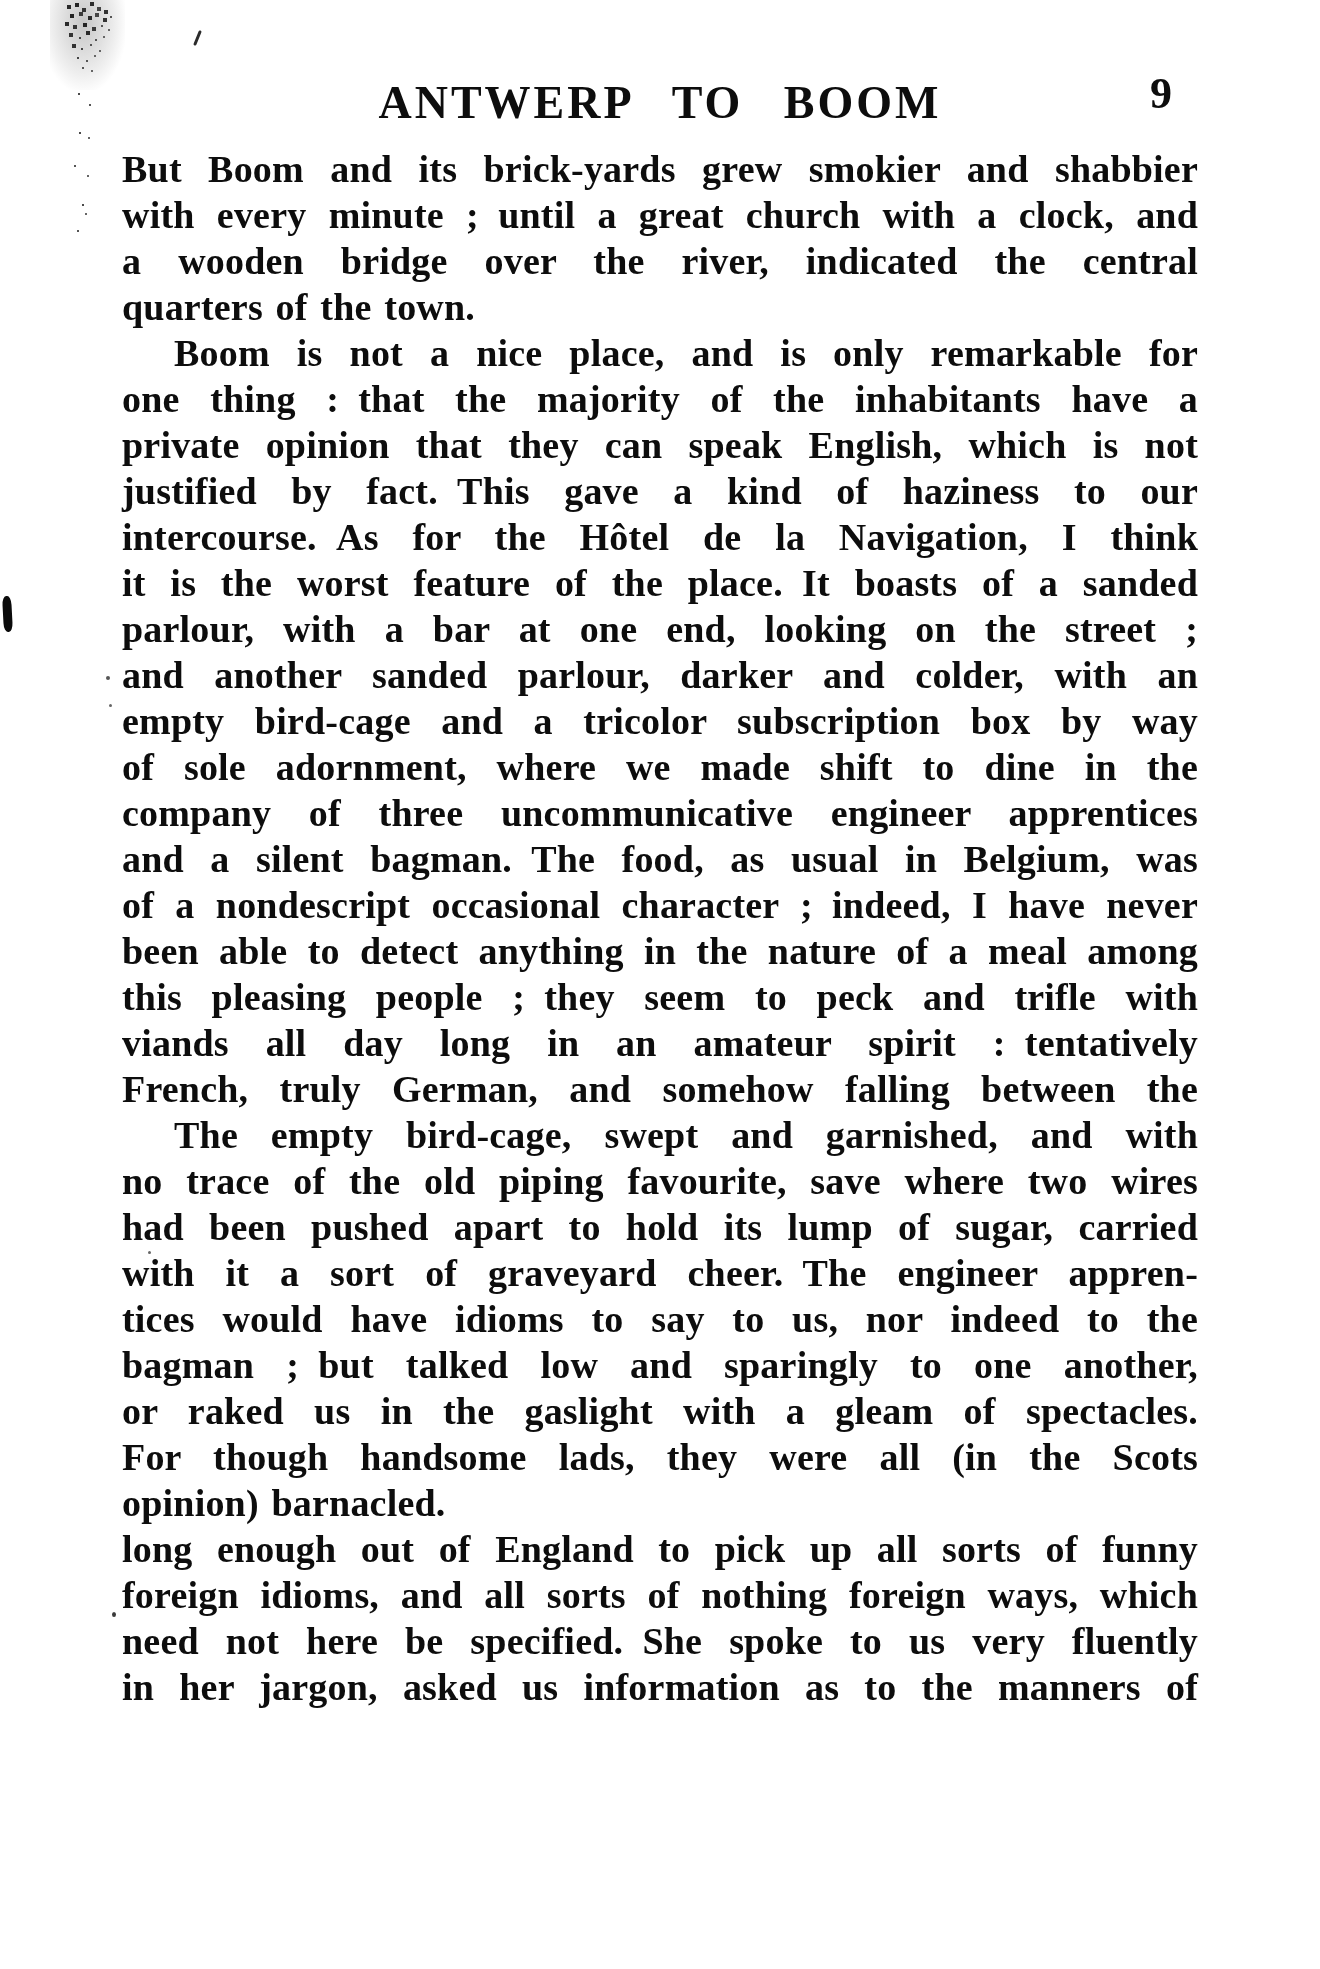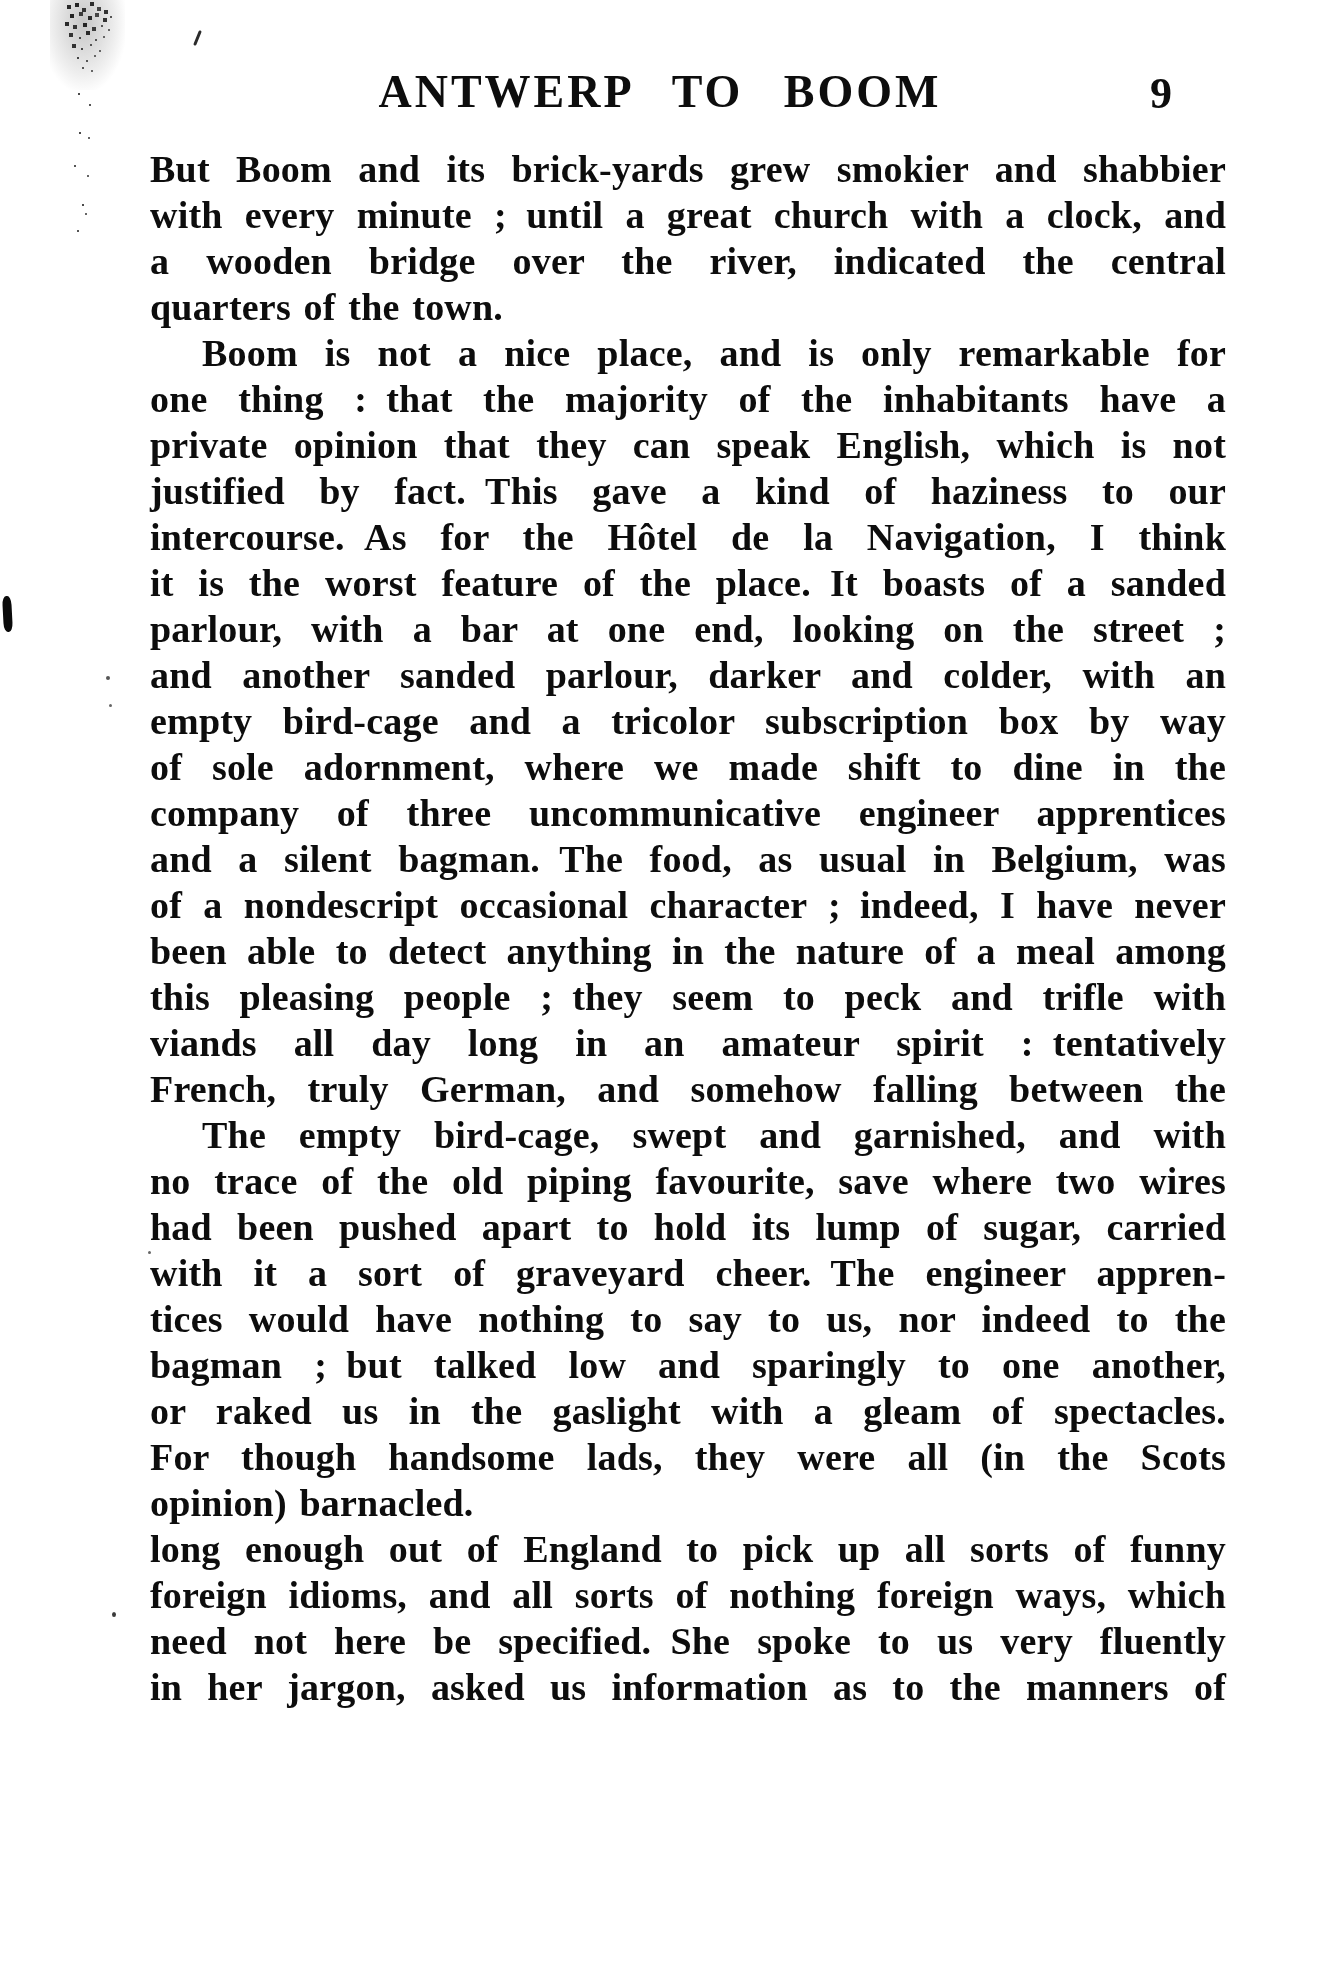--- a/index.html
+++ b/index.html
@@ -16,21 +16,21 @@
     width: 1320px;
     height: 1969px;
     background: #ffffff;
     color: #0d0d0d;
     font-family: "Liberation Serif", serif;
   }
   
   .running-title {
     position: absolute;
     left: 122px;
-    top: 65px;
+    top: 76px;
     width: 1076px;
     text-align: center;
     font-size: 46px;
     font-weight: bold;
     letter-spacing: 3px;
     word-spacing: 26px;
     white-space: nowrap;
   }
   .page-number {
     position: absolute;
@@ -43,21 +43,20 @@
   .text-block {
     position: absolute;
     left: 122px;
     top: 146px;
     width: 1076px;
     font-size: 38px;
     line-height: 46px;
     font-weight: bold;
     letter-spacing: 0.2px;
     word-spacing: 3px;
-    margin-left: 28px;
   }
   .line {
     text-align: justify;
     text-align-last: justify;
     white-space: normal;
   }
   .line.left {
     text-align: left;
     text-align-last: left;
   }
@@ -152,21 +151,21 @@
       <div class="line">and a silent bagman. The food, as usual in Belgium, was</div>
       <div class="line">of a nondescript occasional character ; indeed, I have never</div>
       <div class="line">been able to detect anything in the nature of a meal among</div>
       <div class="line">this pleasing people ; they seem to peck and trifle with</div>
       <div class="line">viands all day long in an amateur spirit : tentatively</div>
       <div class="line">French, truly German, and somehow falling between the</div>
       <div class="line indent">The empty bird-cage, swept and garnished, and with</div>
       <div class="line">no trace of the old piping favourite, save where two wires</div>
       <div class="line">had been pushed apart to hold its lump of sugar, carried</div>
       <div class="line">with it a sort of graveyard cheer. The engineer appren-</div>
-      <div class="line">tices would have nothing to say to us, nor indeed to the</div>
+      <div class="line">tices would have idioms to say to us, nor indeed to the</div>
       <div class="line">bagman ; but talked low and sparingly to one another,</div>
       <div class="line">or raked us in the gaslight with a gleam of spectacles.</div>
       <div class="line">For though handsome lads, they were all (in the Scots</div>
       <div class="line left">opinion) barnacled.</div>
       <div class="line">long enough out of England to pick up all sorts of funny</div>
       <div class="line">foreign idioms, and all sorts of nothing foreign ways, which</div>
       <div class="line">need not here be specified. She spoke to us very fluently</div>
       <div class="line">in her jargon, asked us information as to the manners of</div>
     </div>
 

